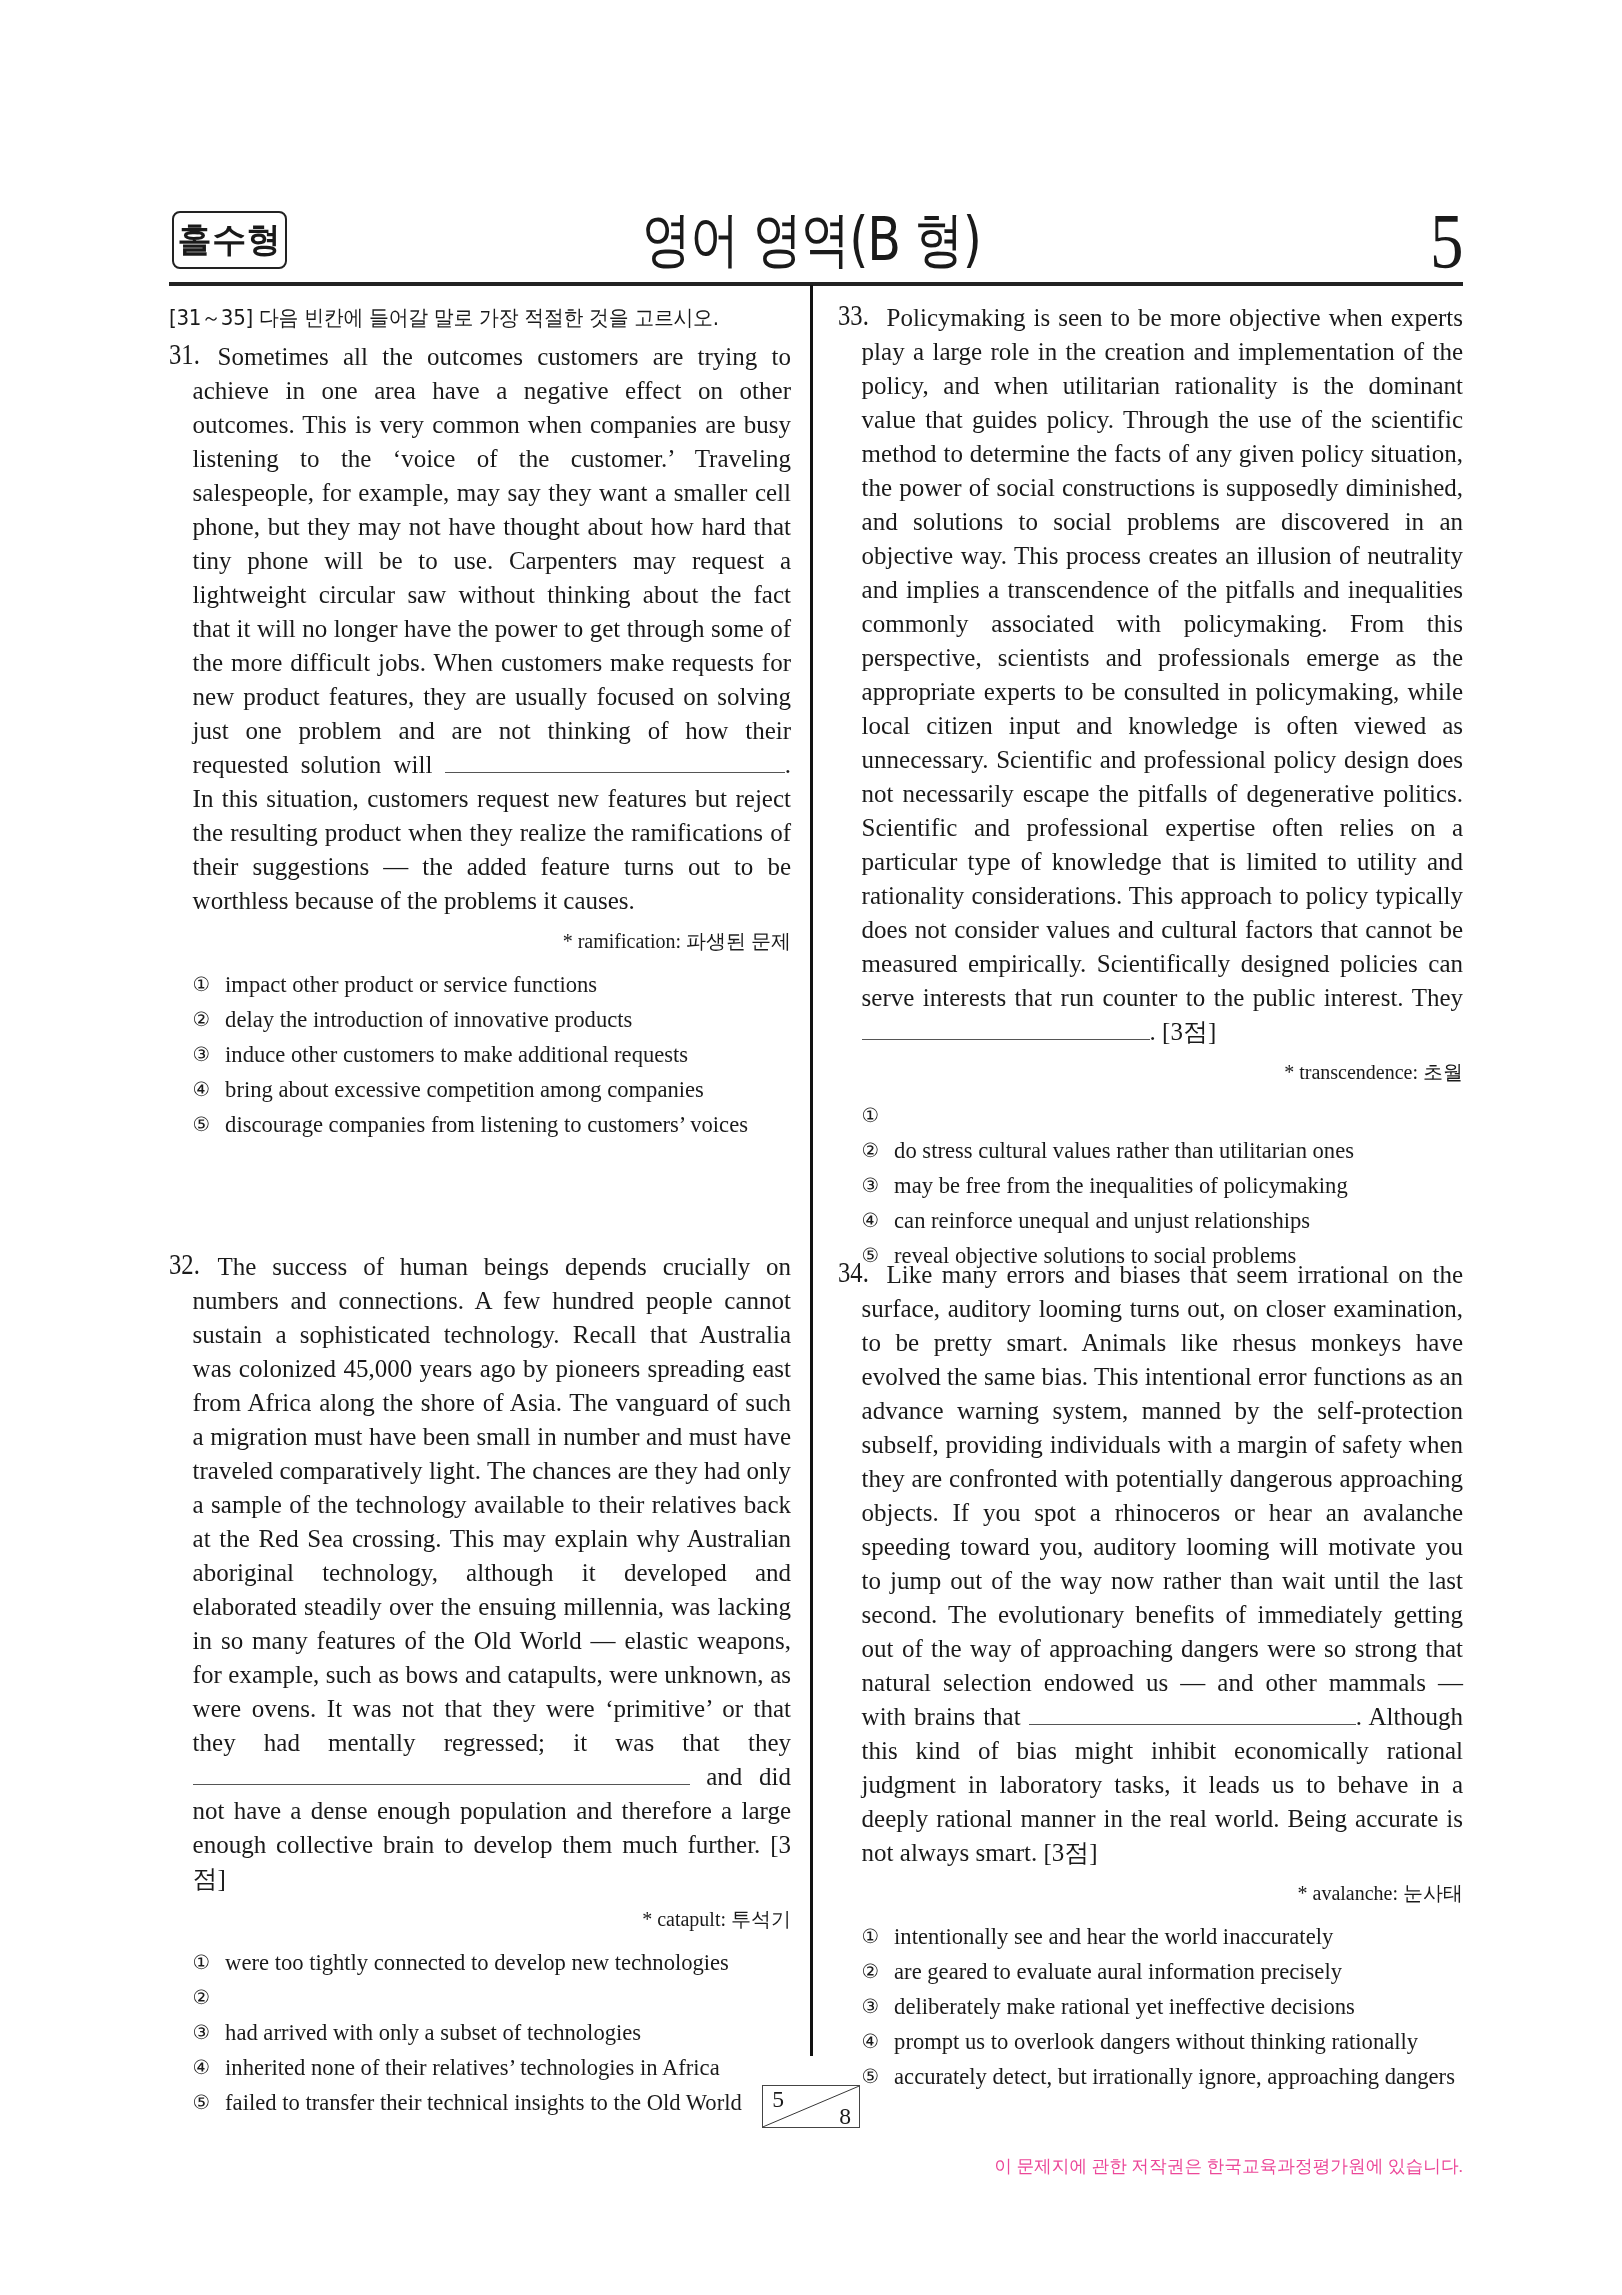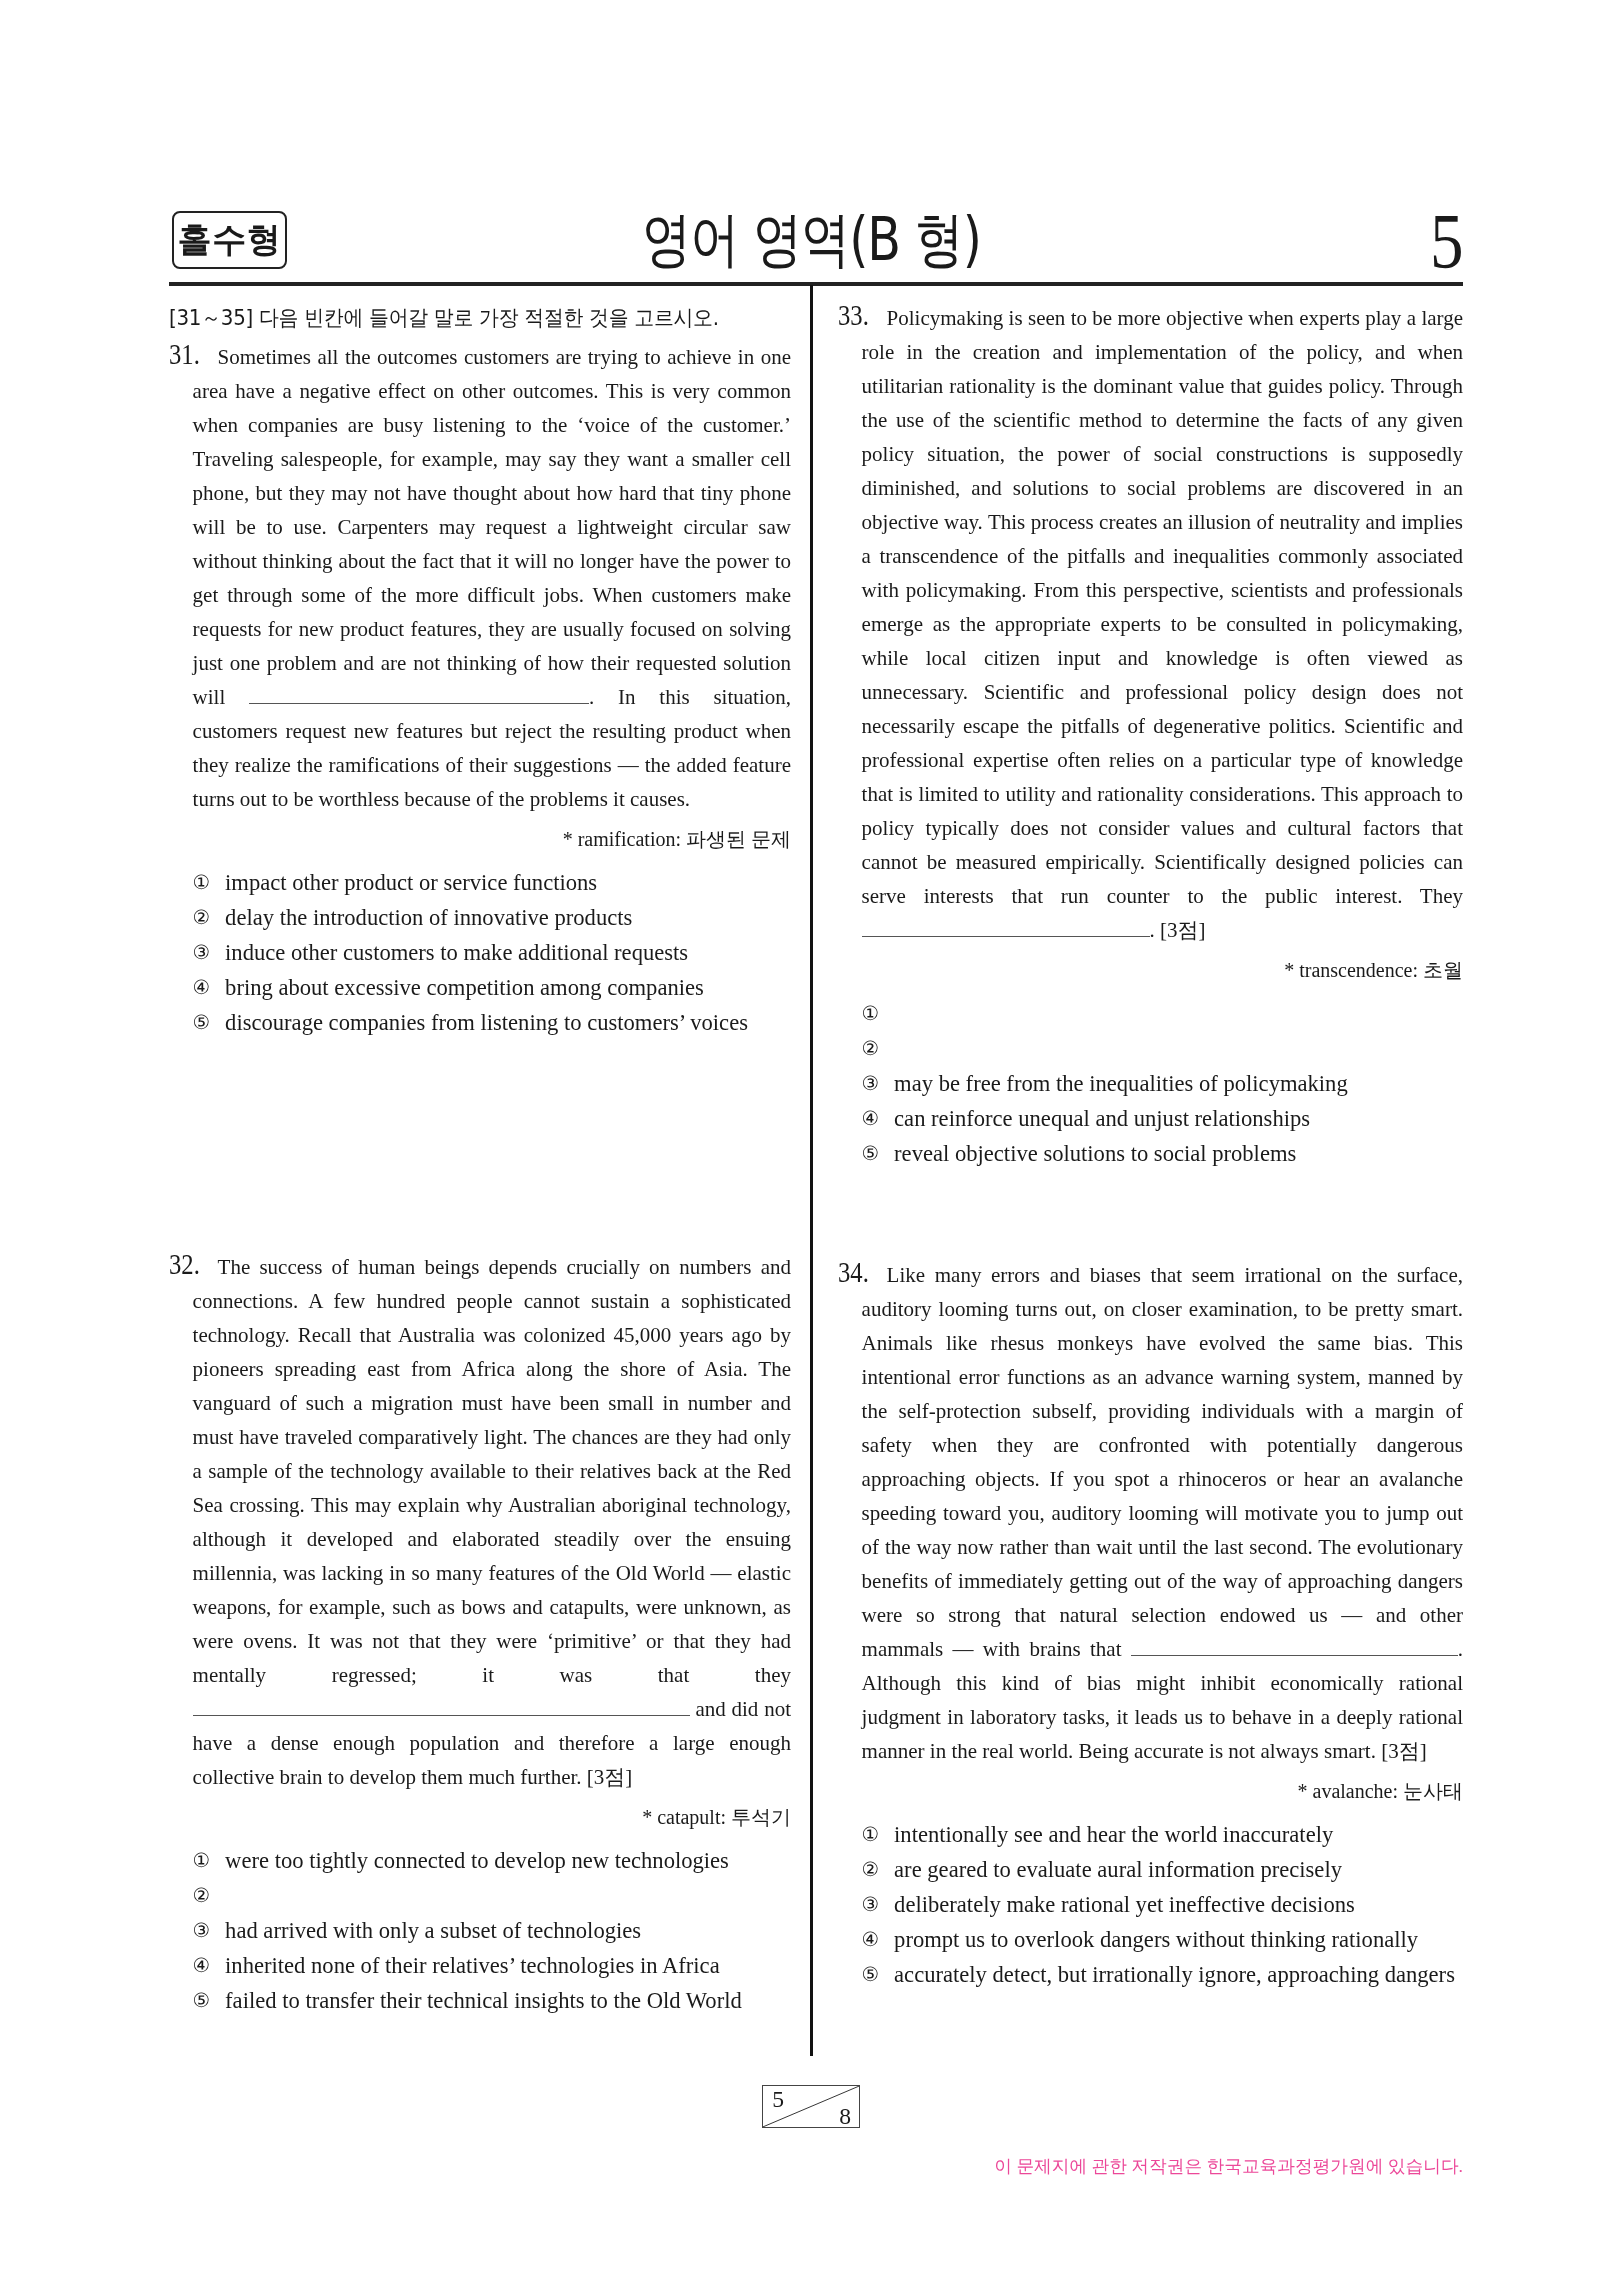--- a/index.html
+++ b/index.html
@@ -32,21 +32,21 @@
 
     .instructions {
       font-family: "DejaVu Sans", sans-serif; font-size: 21.6px; letter-spacing: -0.3px;
       margin: 0 0 6.5px 0; height: 33px; line-height: 33px;
       transform: scaleX(0.92); transform-origin: left;
       white-space: nowrap;
     }
 
     .question { position: relative; }
     .q-text {
-      font-family: "Liberation Serif", serif; font-size: 21px; line-height: 34px;
+      font-family: "Liberation Serif", serif; font-size: 25px; line-height: 34px;
       text-align: justify; text-align-last: left; margin: 0; padding-left: 23.6px;
     }
     .q-num {
       position: absolute; left: 0; top: -2.6px;
       font-family: "Liberation Serif", serif; font-size: 29px; line-height: 34px;
       transform: scaleX(0.85); transform-origin: left;
     }
     .q-lead { display: inline-block; width: 25px; }
     .blank {
       display: inline-block; border-bottom: 1.3px solid #555; height: 18.3px; vertical-align: baseline;
@@ -154,20 +154,21 @@
   <div class="question" id="q33">
     <span class="q-num">33.</span>
     <p class="q-text"><span class="q-lead"></span><span>Policymaking is seen to be more objective when experts play a large role in the creation and implementation of the policy, and when utilitarian rationality is the dominant value that guides policy. Through the use of the scientific method to determine the facts of any given policy situation, the power of social constructions is supposedly diminished, and solutions to social problems are discovered in an objective way. This process creates an illusion of neutrality and implies a transcendence of the pitfalls and inequalities commonly associated with policymaking. From this perspective, scientists and professionals emerge as the appropriate experts to be consulted in policymaking, while local citizen input and knowledge is often viewed as unnecessary. Scientific and professional policy design does not necessarily escape the pitfalls of degenerative politics. Scientific and professional expertise often relies on a particular type of knowledge that is limited to utility and rationality considerations. This approach to policy typically does not consider values and cultural factors that cannot be measured empirically. Scientifically designed policies can serve interests that run counter to the public interest. They</span> <span class="blank" style="width:288px"></span><span>.</span> <span class="points">[3점]</span></p>
     <div class="gloss">* transcendence: 초월</div>
     <ul class="choices">
       <li class="choice">
           <span class="choice-mark">①</span>
         </li>
       <li class="choice">
           <span class="choice-mark">②</span>
+          <span>do stress cultural values rather than utilitarian ones</span>
         </li>
       <li class="choice">
           <span class="choice-mark">③</span>
           <span>may be free from the inequalities of policymaking</span>
         </li>
       <li class="choice">
           <span class="choice-mark">④</span>
           <span>can reinforce unequal and unjust relationships</span>
         </li>
       <li class="choice">

